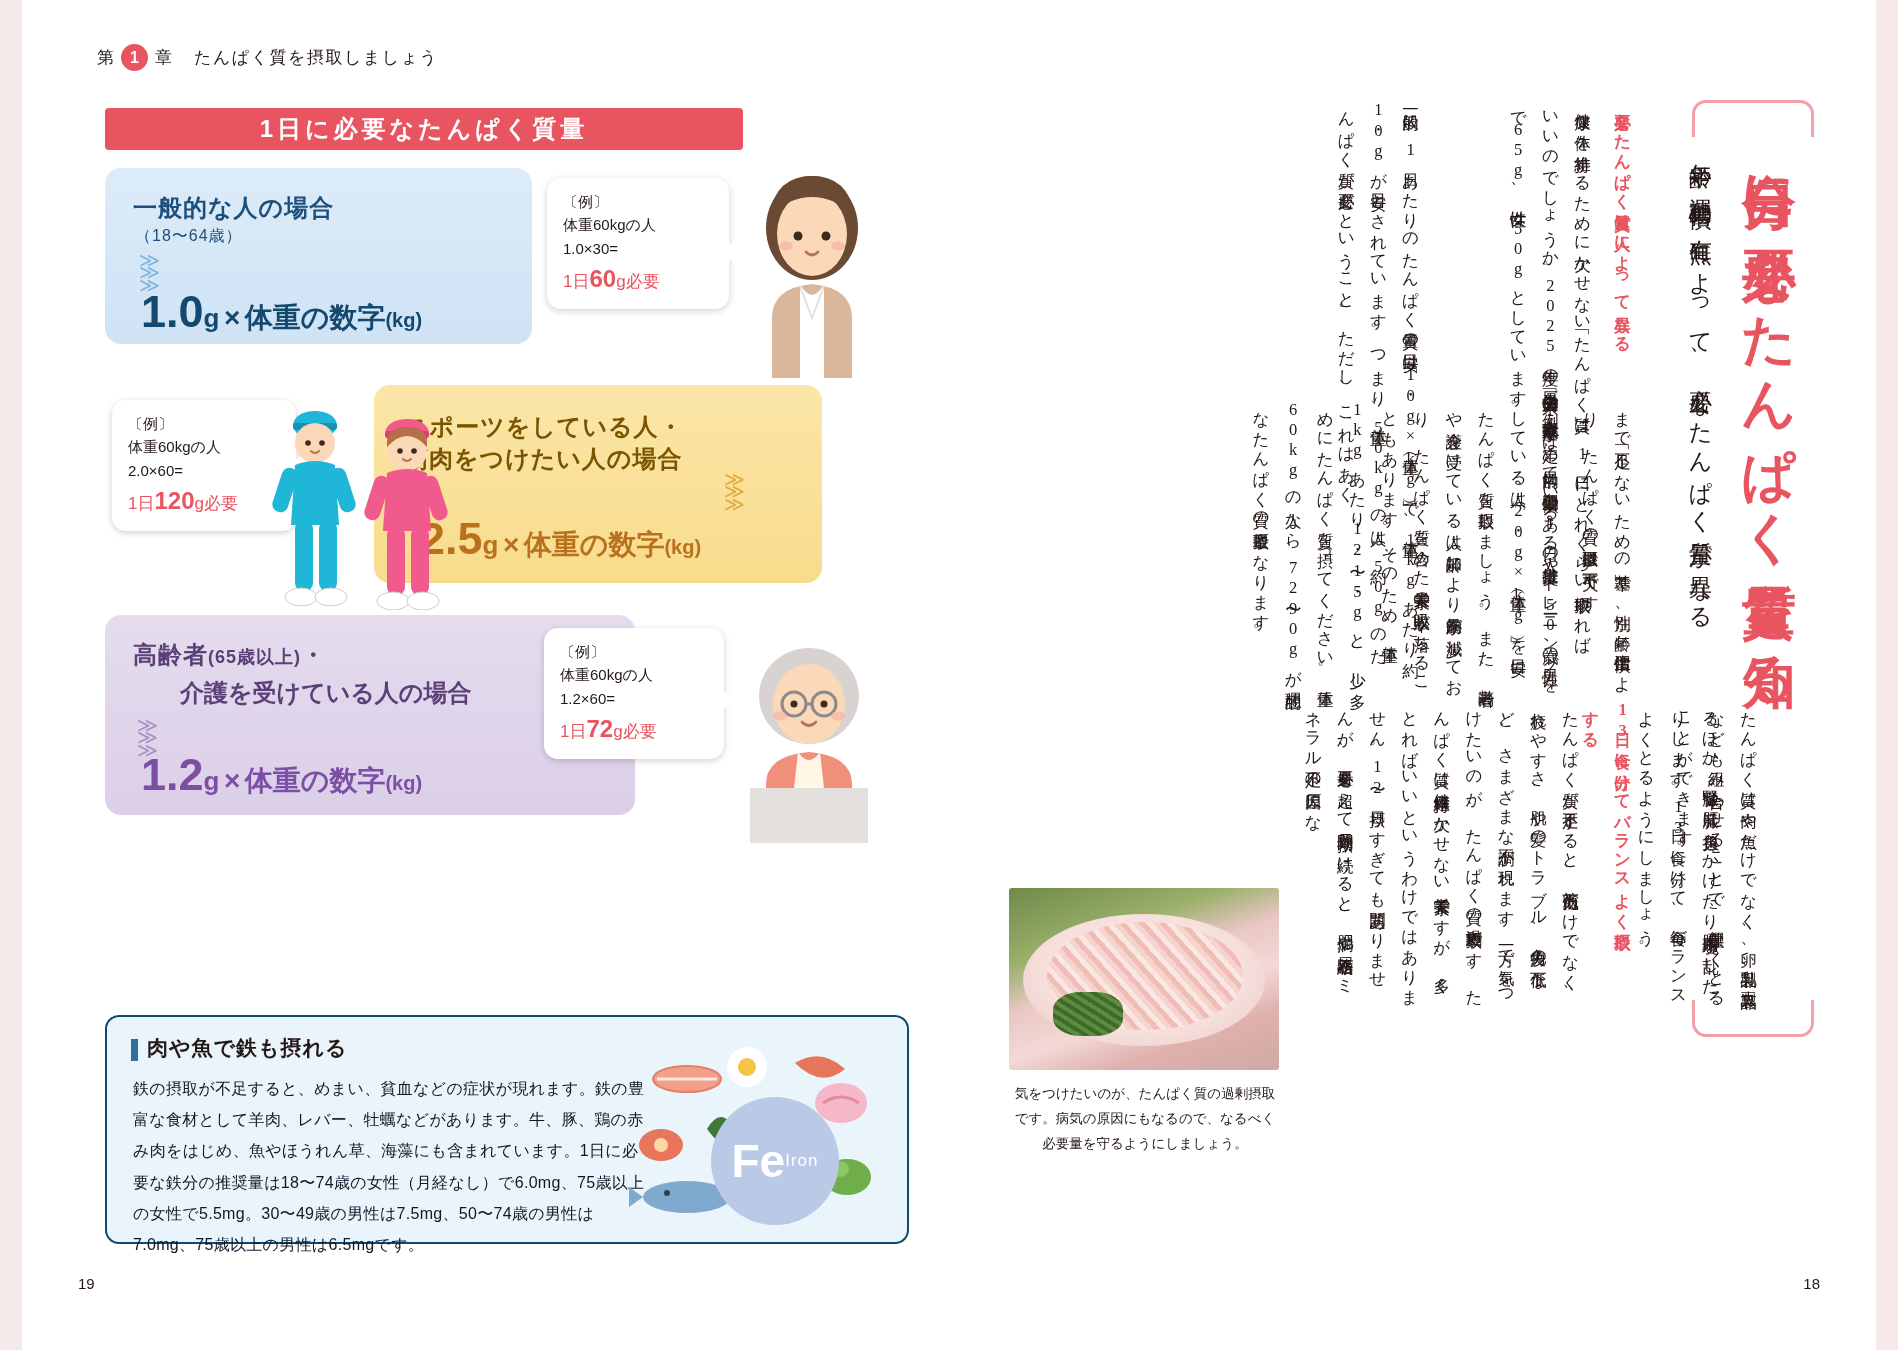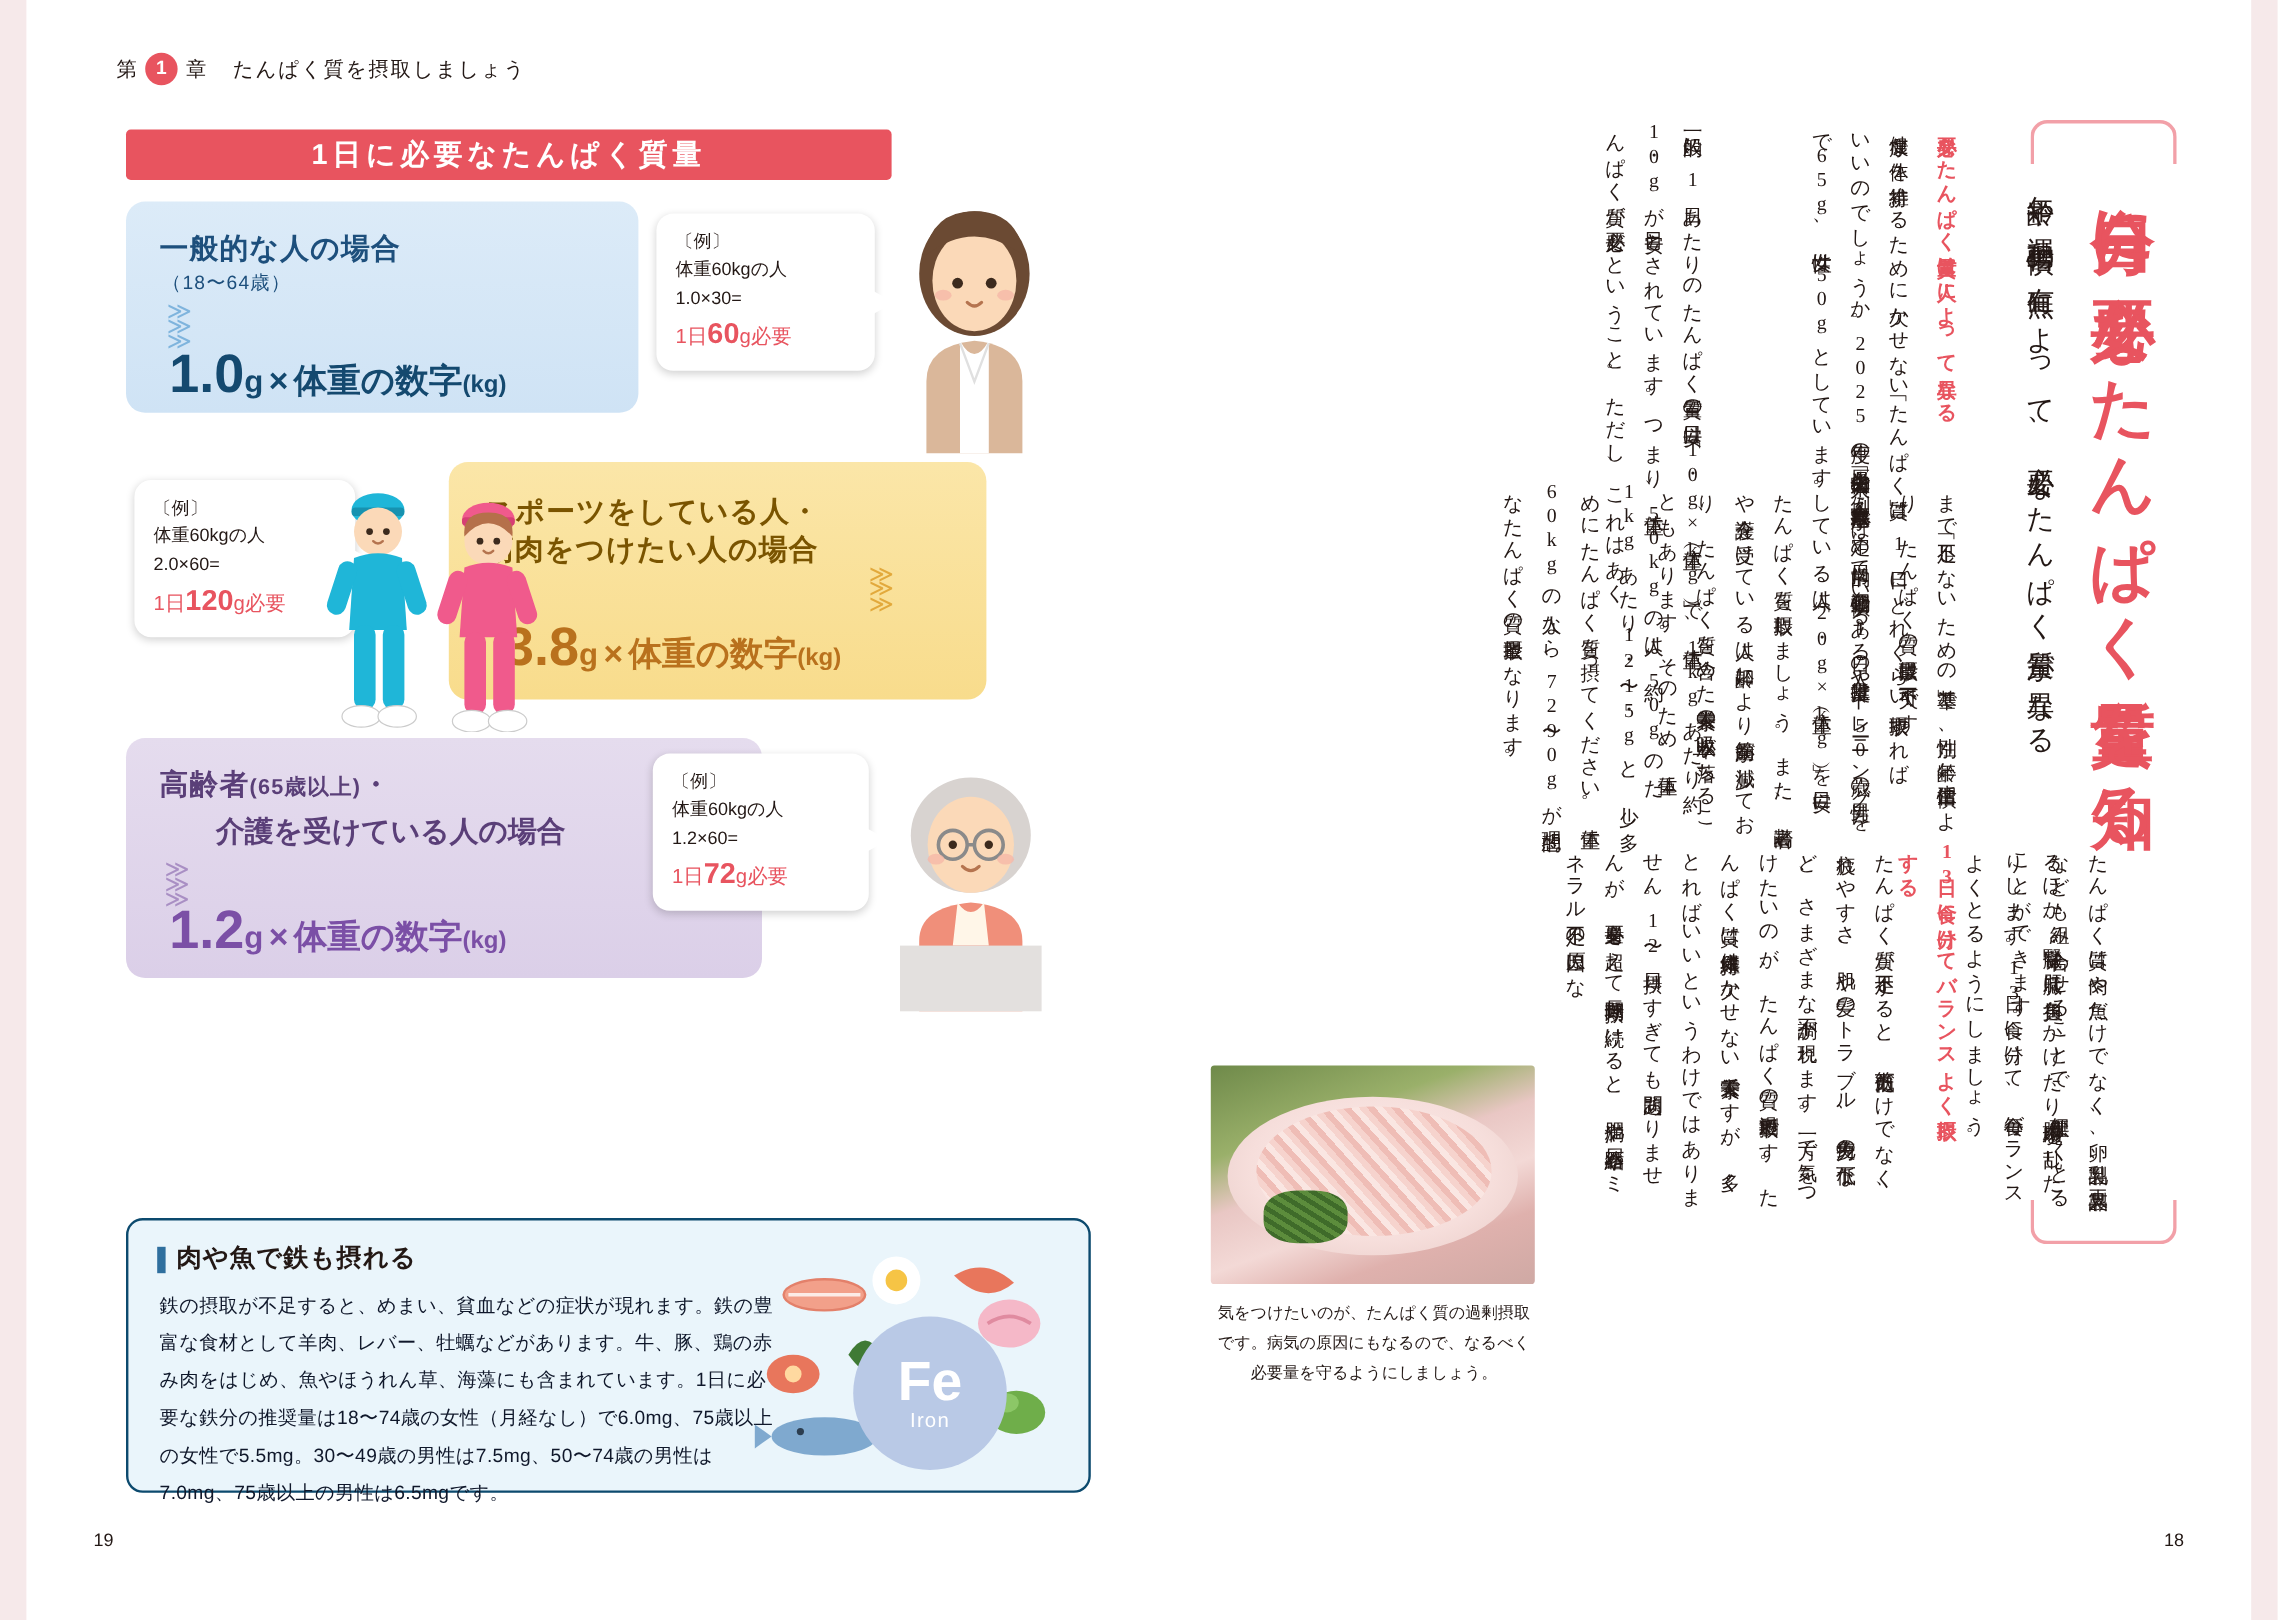--- a/index.html
+++ b/index.html
@@ -94,21 +94,21 @@
   
   .colbox{
     position:absolute;left:83px;top:1015px;width:800px;height:225px;
     background:#eaf5fb;border:2px solid #0c4a6e;border-radius:14px;
   }
   .colbox .bar{position:absolute;left:24px;top:22px;width:7px;height:22px;background:#2f6f9e;}
   .colbox .ch{position:absolute;left:40px;top:17px;font-size:21px;font-weight:bold;color:#231815;letter-spacing:1px;}
   .colbox .ctext{position:absolute;left:26px;top:56px;width:520px;font-size:16px;line-height:1.95;color:#0f172a;letter-spacing:0.3px;}
 
   .fe-badge{position:absolute;left:604px;top:80px;width:128px;height:128px;border-radius:50%;
-    background:#b9c9e6;display:flex;flex-direction:column;align-items:center;justify-content:center;color:#fff;}
+    background:#b9c9e6;display:flex;align-items:center;justify-content:center;color:#fff;}
   .fe-badge .fe{font-size:46px;font-weight:bold;line-height:1;}
   .fe-badge .iron{font-size:17px;letter-spacing:1px;}
 
   .pageno-l{position:absolute;left:56px;top:1275px;font-size:15px;color:#231815;}
   .pageno-r{position:absolute;right:56px;top:1275px;font-size:15px;color:#231815;}
 
   
   .vtext{
     writing-mode:vertical-rl;text-orientation:upright;
     font-family:"Liberation Serif","DejaVu Serif",serif;
@@ -189,21 +189,21 @@
       <div class="c-title">
         <div>スポーツをしている人・</div>
         <div>筋肉をつけたい人の場合</div>
       </div>
       <div class="chev">
         <div>≫</div>
         <div>≫</div>
         <div>≫</div>
       </div>
       <div class="formula">
-        <span class="big">3.8</span><span class="unit">g</span>
+        <span class="big">2.5</span><span class="unit">g</span>
         <span class="mid">×</span>
         <span class="mid">体重の数字</span><span class="kg">(kg)</span>
       </div>
     </div>
 
     <div class="card card3">
       <div class="c-title">
         <span>高齢者</span><span class="small">(65歳以上)</span><span>・</span>
       </div>
       <div class="c-title2">介護を受けている人の場合</div>

